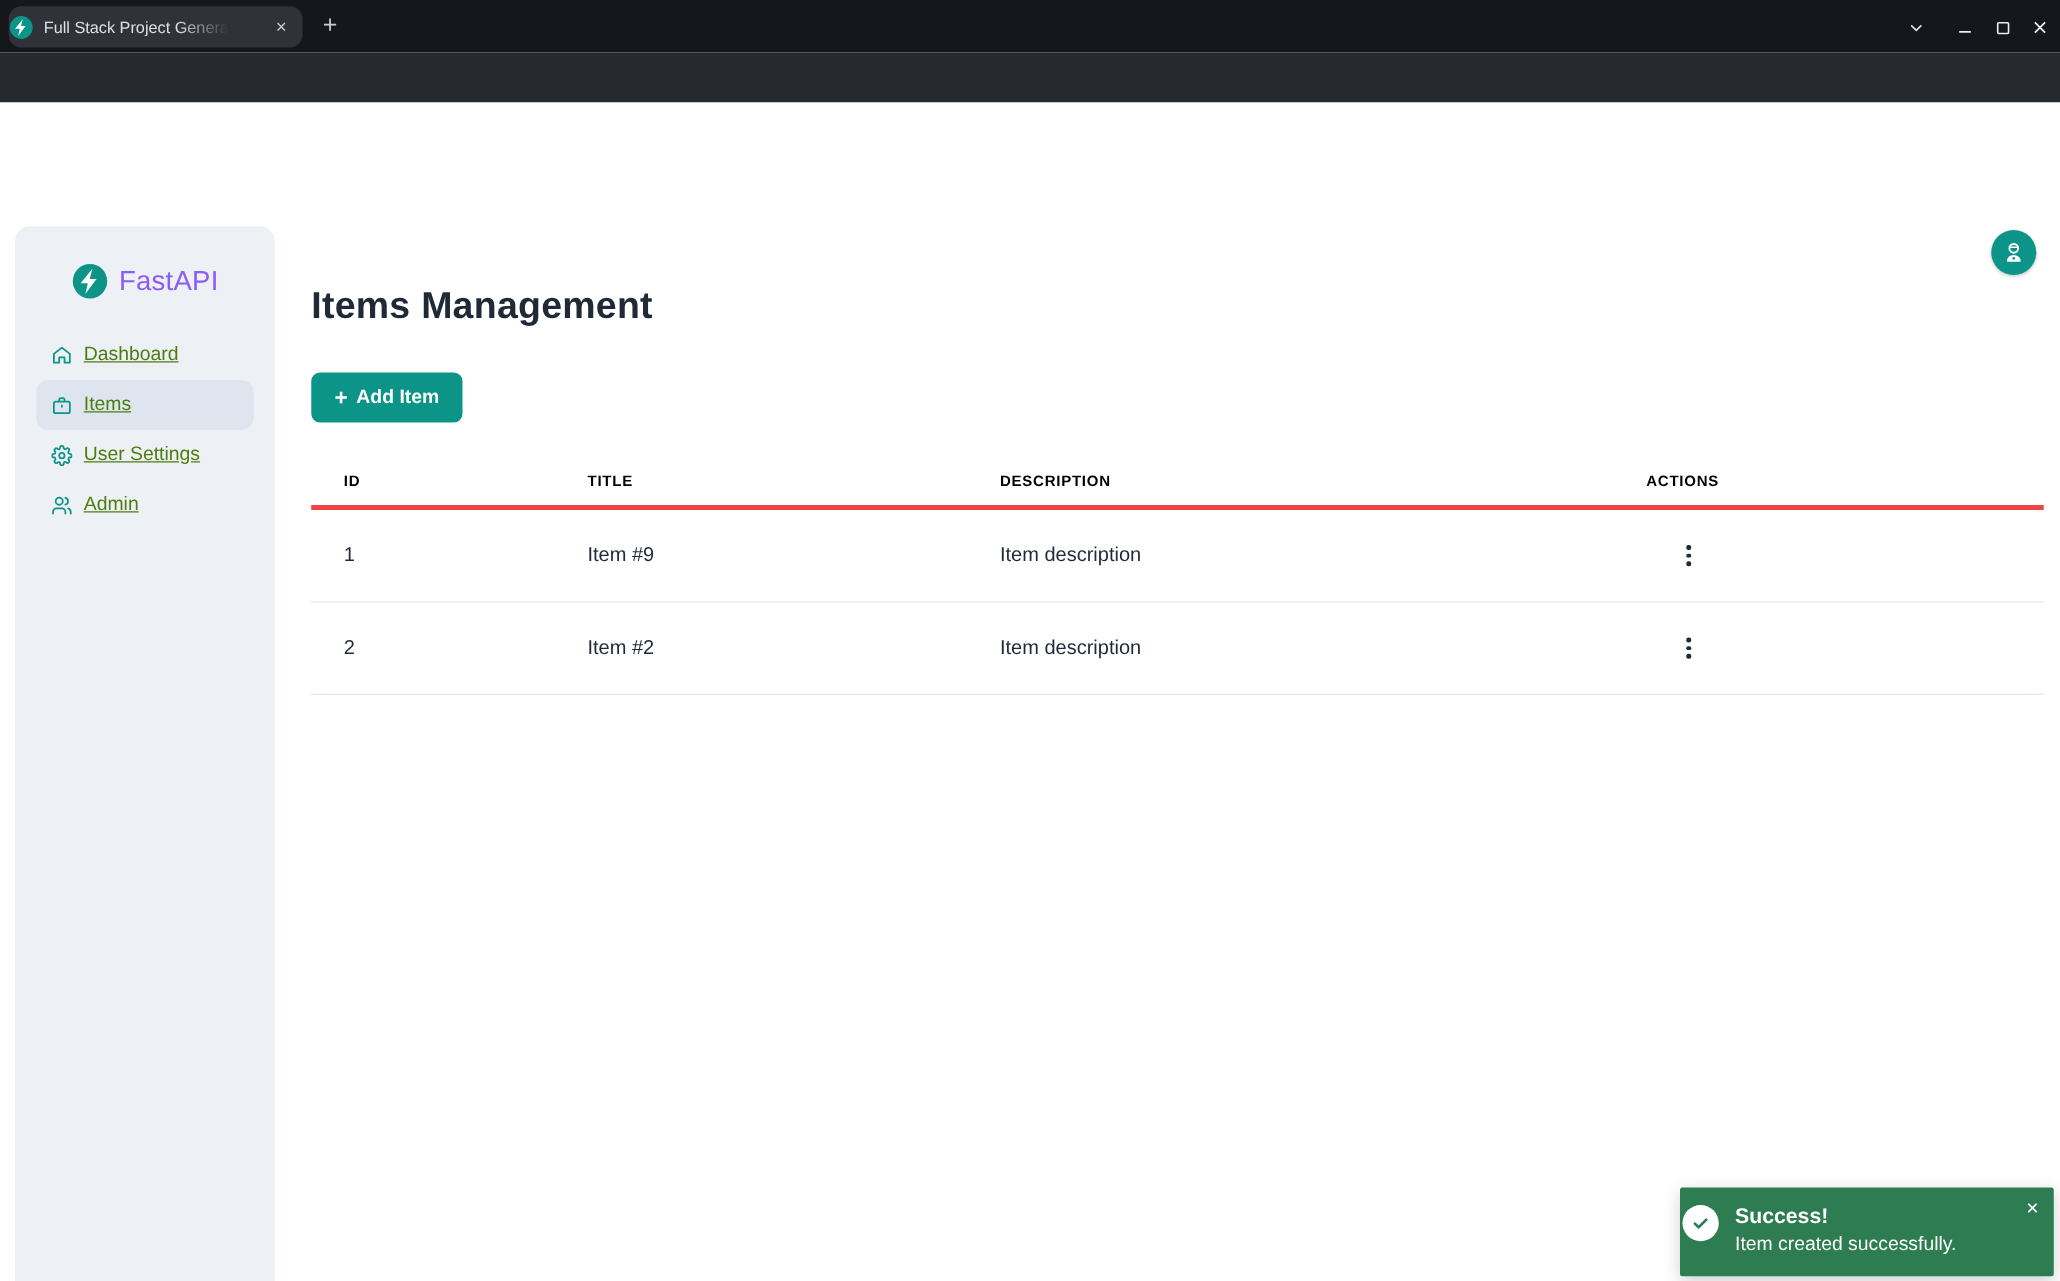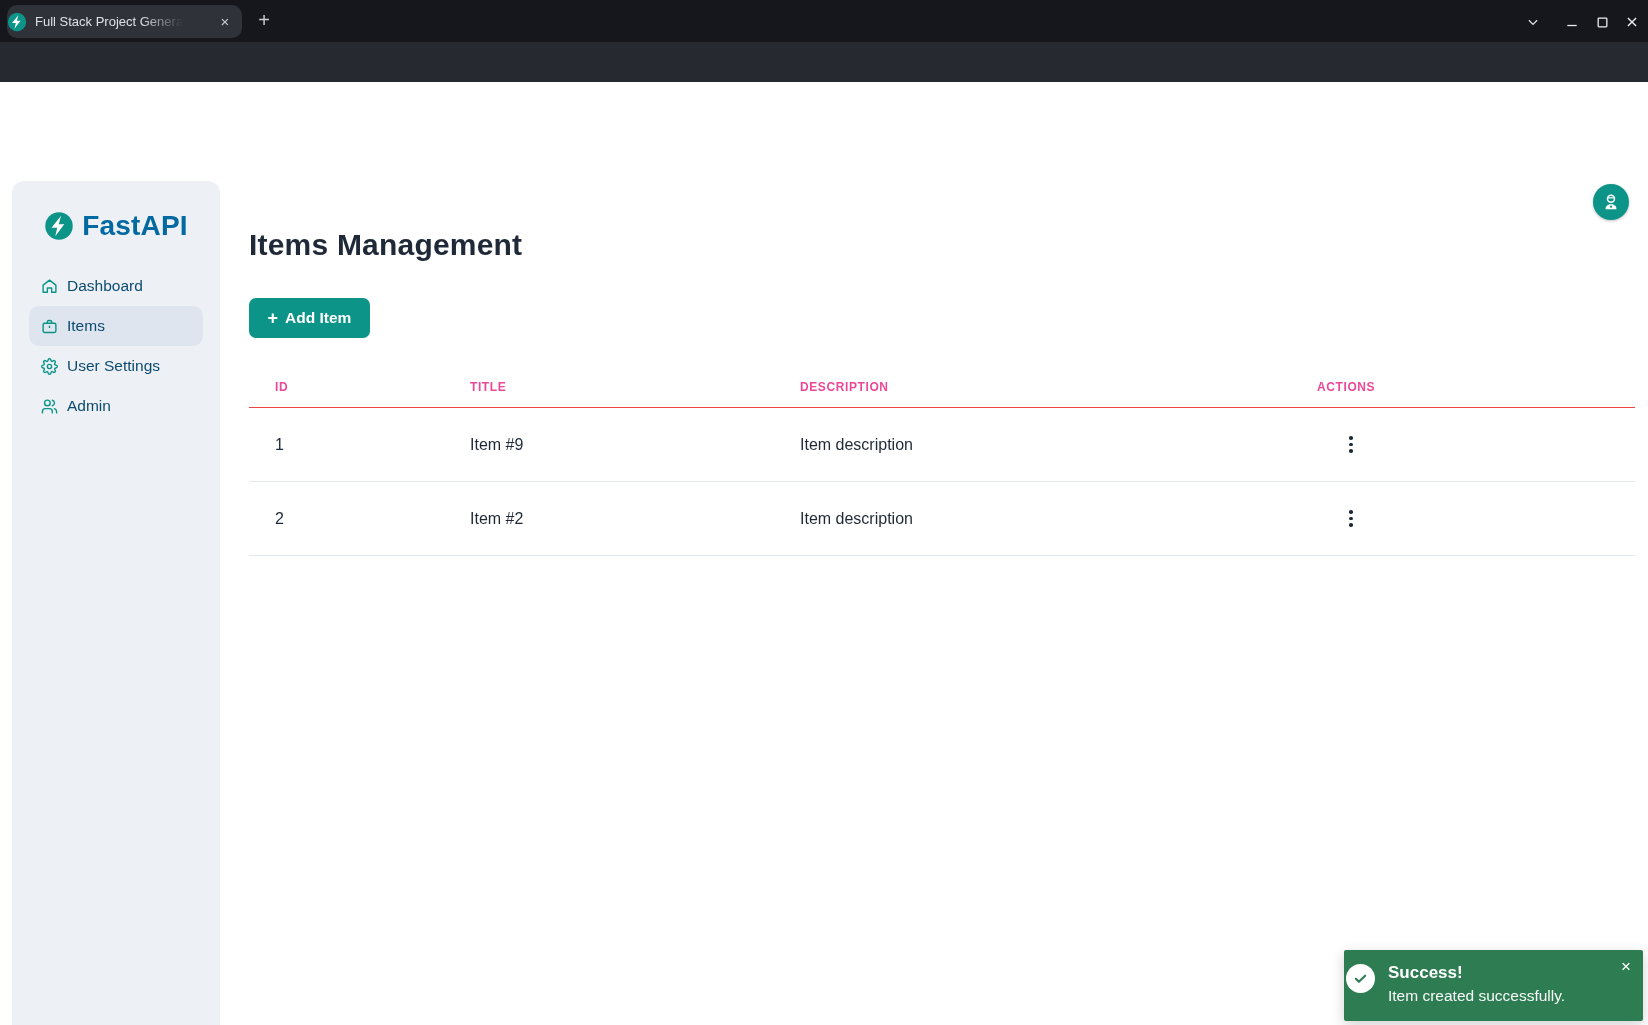--- a/index.html
+++ b/index.html
@@ -35,40 +35,40 @@
   .badge { position:absolute; left:1058px; top:0px; min-width:13px; height:13px; background:#f16a1f;
            border-radius:7px; color:#fff; font-size:9px; font-weight:bold; text-align:center; line-height:13px;
            padding:0 2px; }
 
   
   .page { position:absolute; top:82px; left:0; right:0; bottom:0; background:#fff; }
 
   .sidebar { position:absolute; left:12px; top:99px; width:208px; height:916px;
              background:#edf1f6; border-radius:12px; }
   .logo { margin-top:29px; display:flex; align-items:center; justify-content:center; gap:8px; cursor:pointer; }
-  .logo-text { color:#0369a1; font-size:28px; font-weight:700; letter-spacing:.2px; }
+  .logo-text { color:#8b5cf6; font-size:22px; font-weight:400; letter-spacing:.2px; }
   .nav { margin-top:24px; padding:0 17px; display:flex; flex-direction:column; }
   .nav-item { height:40px; border-radius:10px; display:flex; align-items:center; gap:9px;
-              padding-left:12px; color:#0c4a6e; font-size:15.5px; cursor:pointer; }
+              padding-left:12px; color:#4d7c0f; font-size:15.5px; cursor:pointer;text-decoration:underline; }
   .nav-item.active { background:#dfe5ef; }
 
   .avatar-btn { position:absolute; left:1593px; top:102px; width:36px; height:36px; border-radius:50%;
                 background:#0d9488; display:flex; align-items:center; justify-content:center; cursor:pointer;
                 box-shadow:0 1px 3px rgba(0,0,0,.25); }
 
   .main { position:absolute; left:249px; top:82px; right:13px; }
   .page-title { margin-top:64px; font-size:30px; font-weight:bold; color:#1f2937; letter-spacing:.2px; }
   .add-btn { margin-top:36px; width:121px; height:40px; background:#0d9488; border:none; border-radius:7px;
              color:#fff; font-size:15.5px; font-weight:bold; display:flex; align-items:center;
              justify-content:center; gap:7px; cursor:pointer; font-family:inherit; }
   .add-plus { font-size:18px; font-weight:bold; line-height:18px; }
 
   .table { margin-top:28px; }
   .trow { display:grid; grid-template-columns:221px 330px 517px 1fr; align-items:center; }
-  .thead { height:42px; border-bottom:1px solid #ef4444; color:#ec4899; font-size:12px; font-weight:bold;
+  .thead { height:42px; border-bottom:4px solid #ef4444; color:#000000; font-size:12px; font-weight:bold;
            letter-spacing:.6px; }
   .tbody-row { height:74px; border-bottom:1px solid #e3e8ee; color:#1f2937; font-size:16px; }
   .c1 { padding-left:26px; }
   .kebab { margin-left:20px; width:28px; height:28px; display:flex; flex-direction:column; gap:3px;
            align-items:center; justify-content:center; cursor:pointer; background:none; border:none; }
   .kebab i { width:3.5px; height:3.5px; border-radius:50%; background:#1f2937; }
 
   .toast { position:absolute; right:5px; bottom:4px; width:299px; height:71px; background:#2d7c52;
            border-radius:2px; box-shadow:0 4px 14px rgba(0,0,0,.18); color:#fff; display:flex;
            align-items:flex-start; padding:12px 14px 0 2px; gap:13px; }

